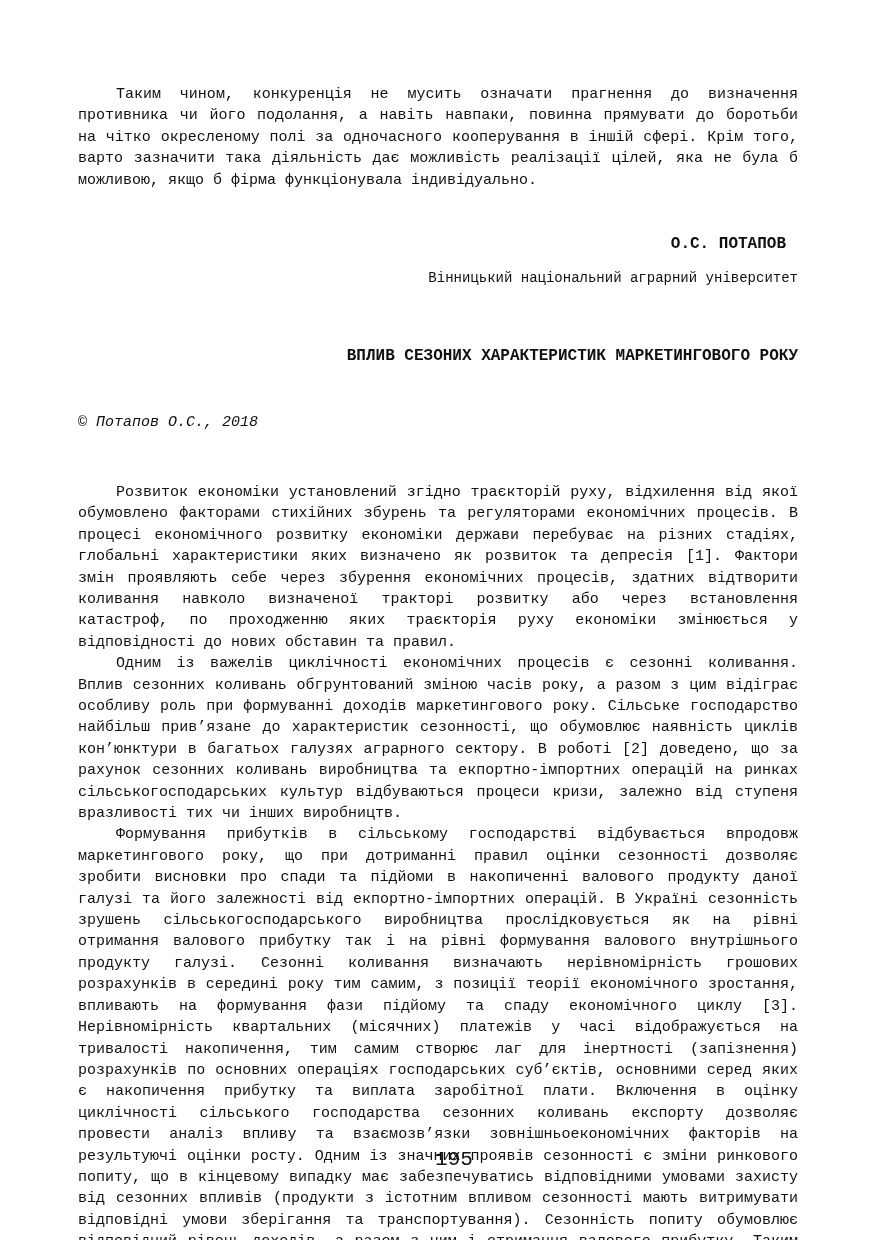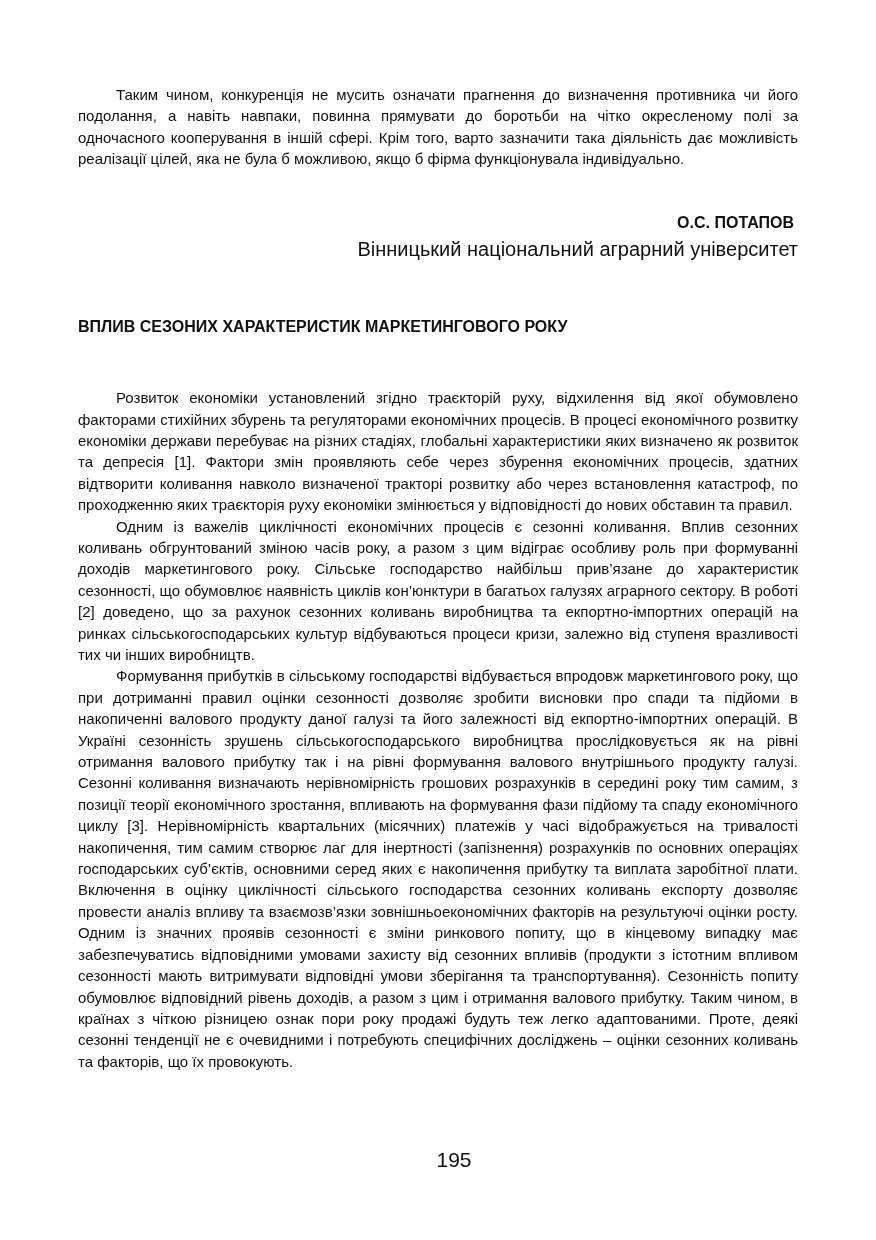--- a/index.html
+++ b/index.html
@@ -8,49 +8,49 @@
     background: #ffffff;
   }
   .page {
     position: relative;
     width: 876px;
     height: 1240px;
     margin: 0 auto;
     background: #ffffff;
     box-sizing: border-box;
     padding: 84px 78px 0 78px;
-    font-family: Liberation Sans, sans-serif;
+    font-family: Liberation Mono, monospace;
     font-size: 15px;
     line-height: 21.4px;
     color: #111111;
     overflow: hidden;
   }
   .body-text {
     margin: 0;
     text-align: justify;
     text-indent: 38px;
   }
   .author-block {
     margin-top: 42px;
     text-align: right;
   }
   .author-name {
-    margin: 4px;
+    margin: 12px;
     font-weight: bold;
     font-size: 16px;
     line-height: 22px;
   }
   .author-affiliation {
     margin: 0;
-    font-size: 20px;
+    font-size: 14px;
     line-height: 22px;
   }
   .paper-title {
     margin: 56px 0 0 0;
-    text-align: left;
+    text-align: right;
     font-weight: bold;
     font-size: 16px;
     line-height: 22.5px;
   }
   .copyright {
     margin: 44px 0 0 0;
     font-style: italic;
     font-size: 15px;
   }
   .body-block {
@@ -74,20 +74,21 @@
 
   <div class="author-block">
     <p class="author-name">О.С. ПОТАПОВ</p>
     <p class="author-affiliation">Вінницький національний аграрний університет</p>
   </div>
 
   <h1 class="paper-title">
     <span>ВПЛИВ СЕЗОНИХ ХАРАКТЕРИСТИК МАРКЕТИНГОВОГО РОКУ</span><br>
   </h1>
 
+  <p class="copyright">© Потапов О.С., 2018</p>
 
   <div class="body-block">
     <p class="body-text">Розвиток економіки установлений згідно траєкторій руху, відхилення від якої обумовлено факторами стихійних збурень та регуляторами економічних процесів.  В процесі економічного розвитку економіки держави перебуває на різних стадіях, глобальні характеристики яких визначено як розвиток та депресія [1]. Фактори змін проявляють себе через збурення економічних процесів, здатних відтворити коливання навколо визначеної тракторі розвитку або через встановлення катастроф, по проходженню яких траєкторія руху економіки змінюється у відповідності до нових обставин та правил.</p>
     <p class="body-text">Одним із важелів циклічності економічних процесів є сезонні коливання. Вплив сезонних коливань обгрунтований зміною часів року, а разом з цим відіграє особливу роль при формуванні доходів маркетингового року. Сільське господарство найбільш  прив’язане до характеристик сезонності, що обумовлює наявність циклів кон’юнктури в багатьох галузях аграрного сектору. В роботі [2] доведено, що за рахунок сезонних коливань виробництва та екпортно-імпортних операцій на ринках сільськогосподарських культур відбуваються процеси кризи, залежно від ступеня вразливості тих чи інших виробництв.</p>
     <p class="body-text">Формування прибутків в сільському господарстві відбувається впродовж маркетингового року, що при дотриманні правил оцінки сезонності дозволяє зробити висновки про спади та підйоми в накопиченні валового продукту даної галузі та його залежності від екпортно-імпортних операцій. В Україні сезонність зрушень сільськогосподарського виробництва прослідковується як на рівні отримання валового прибутку так і на рівні формування валового внутрішнього продукту галузі. Сезонні коливання визначають нерівномірність грошових розрахунків в середині року тим самим, з позиції теорії економічного зростання, впливають на формування фази підйому та спаду економічного циклу [3]. Нерівномірність квартальних (місячних) платежів у часі відображується на тривалості накопичення, тим самим створює лаг для інертності (запізнення) розрахунків по основних операціях господарських суб’єктів, основними серед яких є накопичення прибутку та виплата заробітної плати. Включення в оцінку циклічності сільського господарства сезонних коливань експорту дозволяє провести аналіз впливу та взаємозв’язки зовнішньоекономічних факторів на результуючі оцінки росту. Одним із значних проявів сезонності є зміни ринкового попиту, що в кінцевому випадку має забезпечуватись відповідними умовами захисту від сезонних впливів (продукти з істотним впливом сезонності мають витримувати відповідні умови зберігання та транспортування). Сезонність попиту обумовлює відповідний рівень доходів, а разом з цим і отримання валового прибутку. Таким чином, в країнах з чіткою різницею ознак пори року продажі будуть теж легко адаптованими. Проте, деякі сезонні тенденції не є очевидними і потребують специфічних досліджень – оцінки сезонних коливань та факторів, що їх провокують.</p>
   </div>
 
   <div class="page-number">195</div>
 
 </div>

